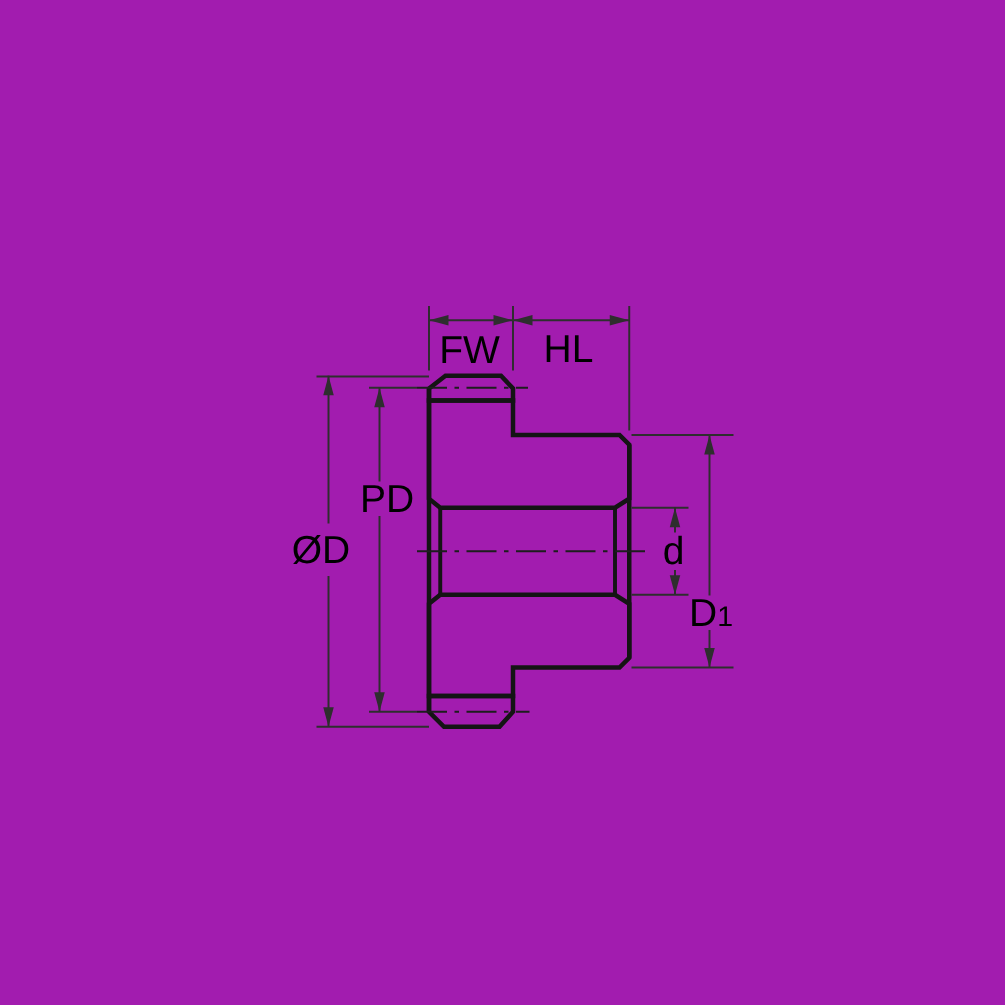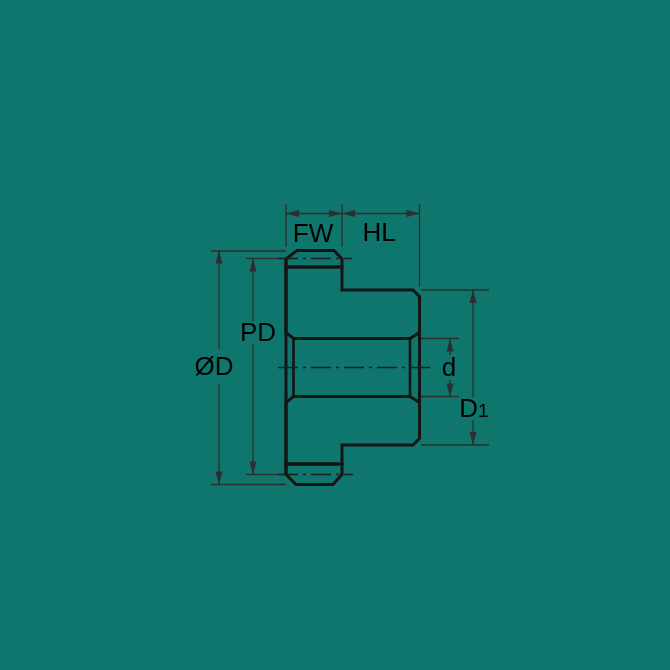--- a/index.html
+++ b/index.html
@@ -7,21 +7,21 @@
     padding: 0;
     width: 670px;
     height: 670px;
     background: #ffffff;
     font-family: "Liberation Sans", sans-serif;
   }
   .canvas {
     position: relative;
     width: 670px;
     height: 670px;
-    background: #0f766e;
+    background: #a21caf;
     overflow: hidden;
     text-align: center;
   }
   svg { display: block; }
 
   
   .outline      { fill: none; stroke: #141414; stroke-width: 3;   stroke-linejoin: miter; }
   .edge         { stroke: #141414; stroke-width: 3; }
   .edge-mid     { stroke: #141414; stroke-width: 2.6; }
   .dim          { stroke: #2e2e2e; stroke-width: 1.3; fill: none; }

